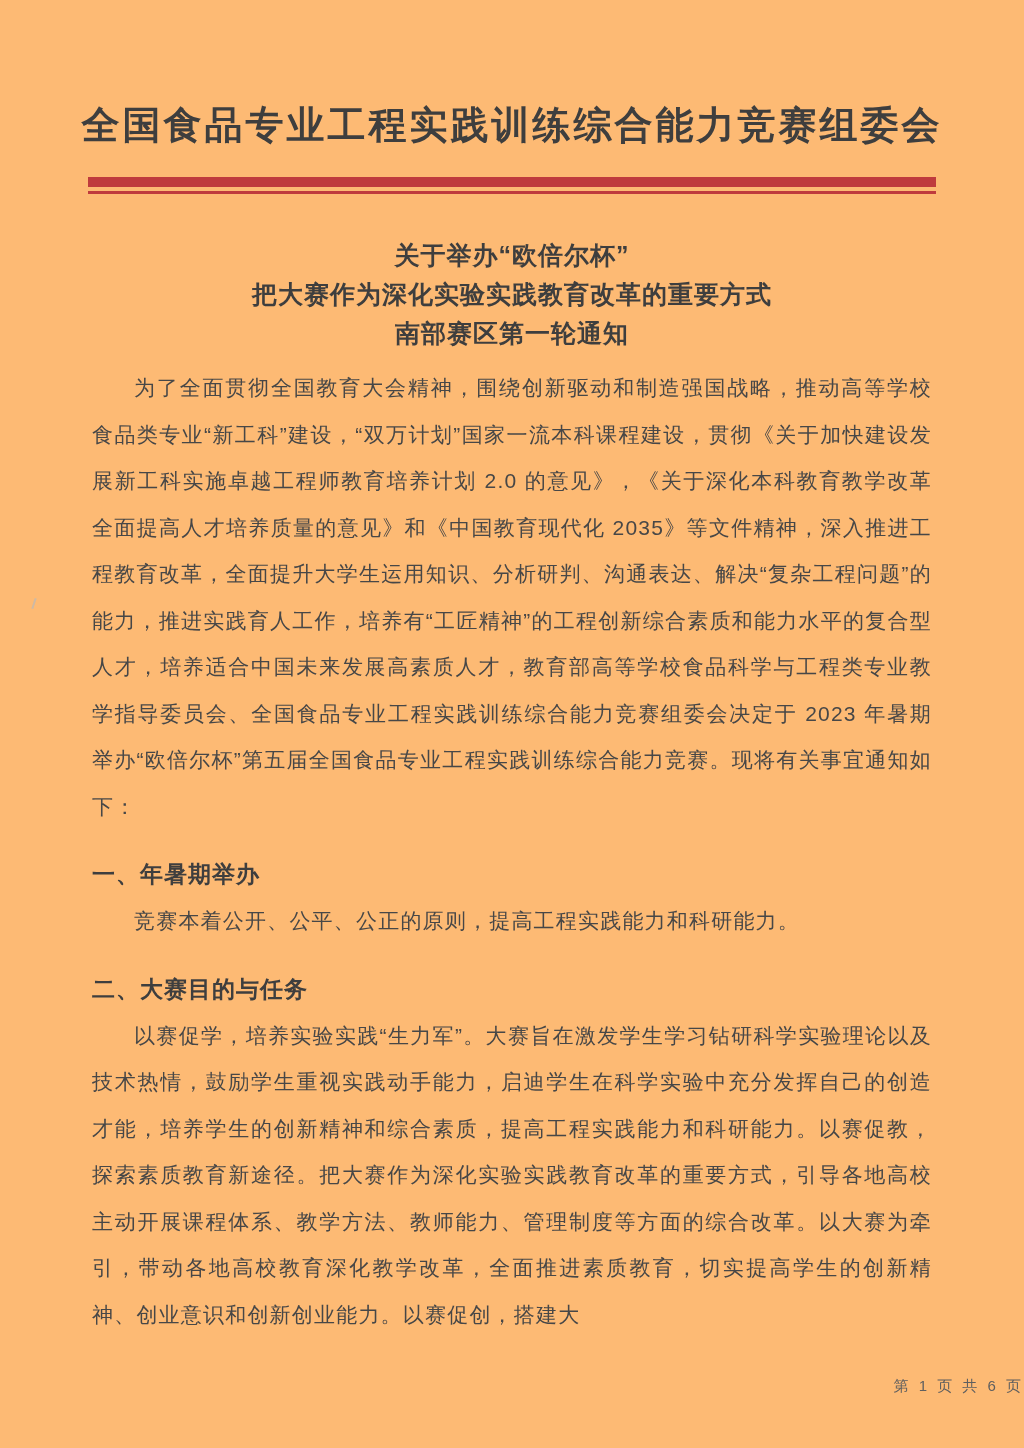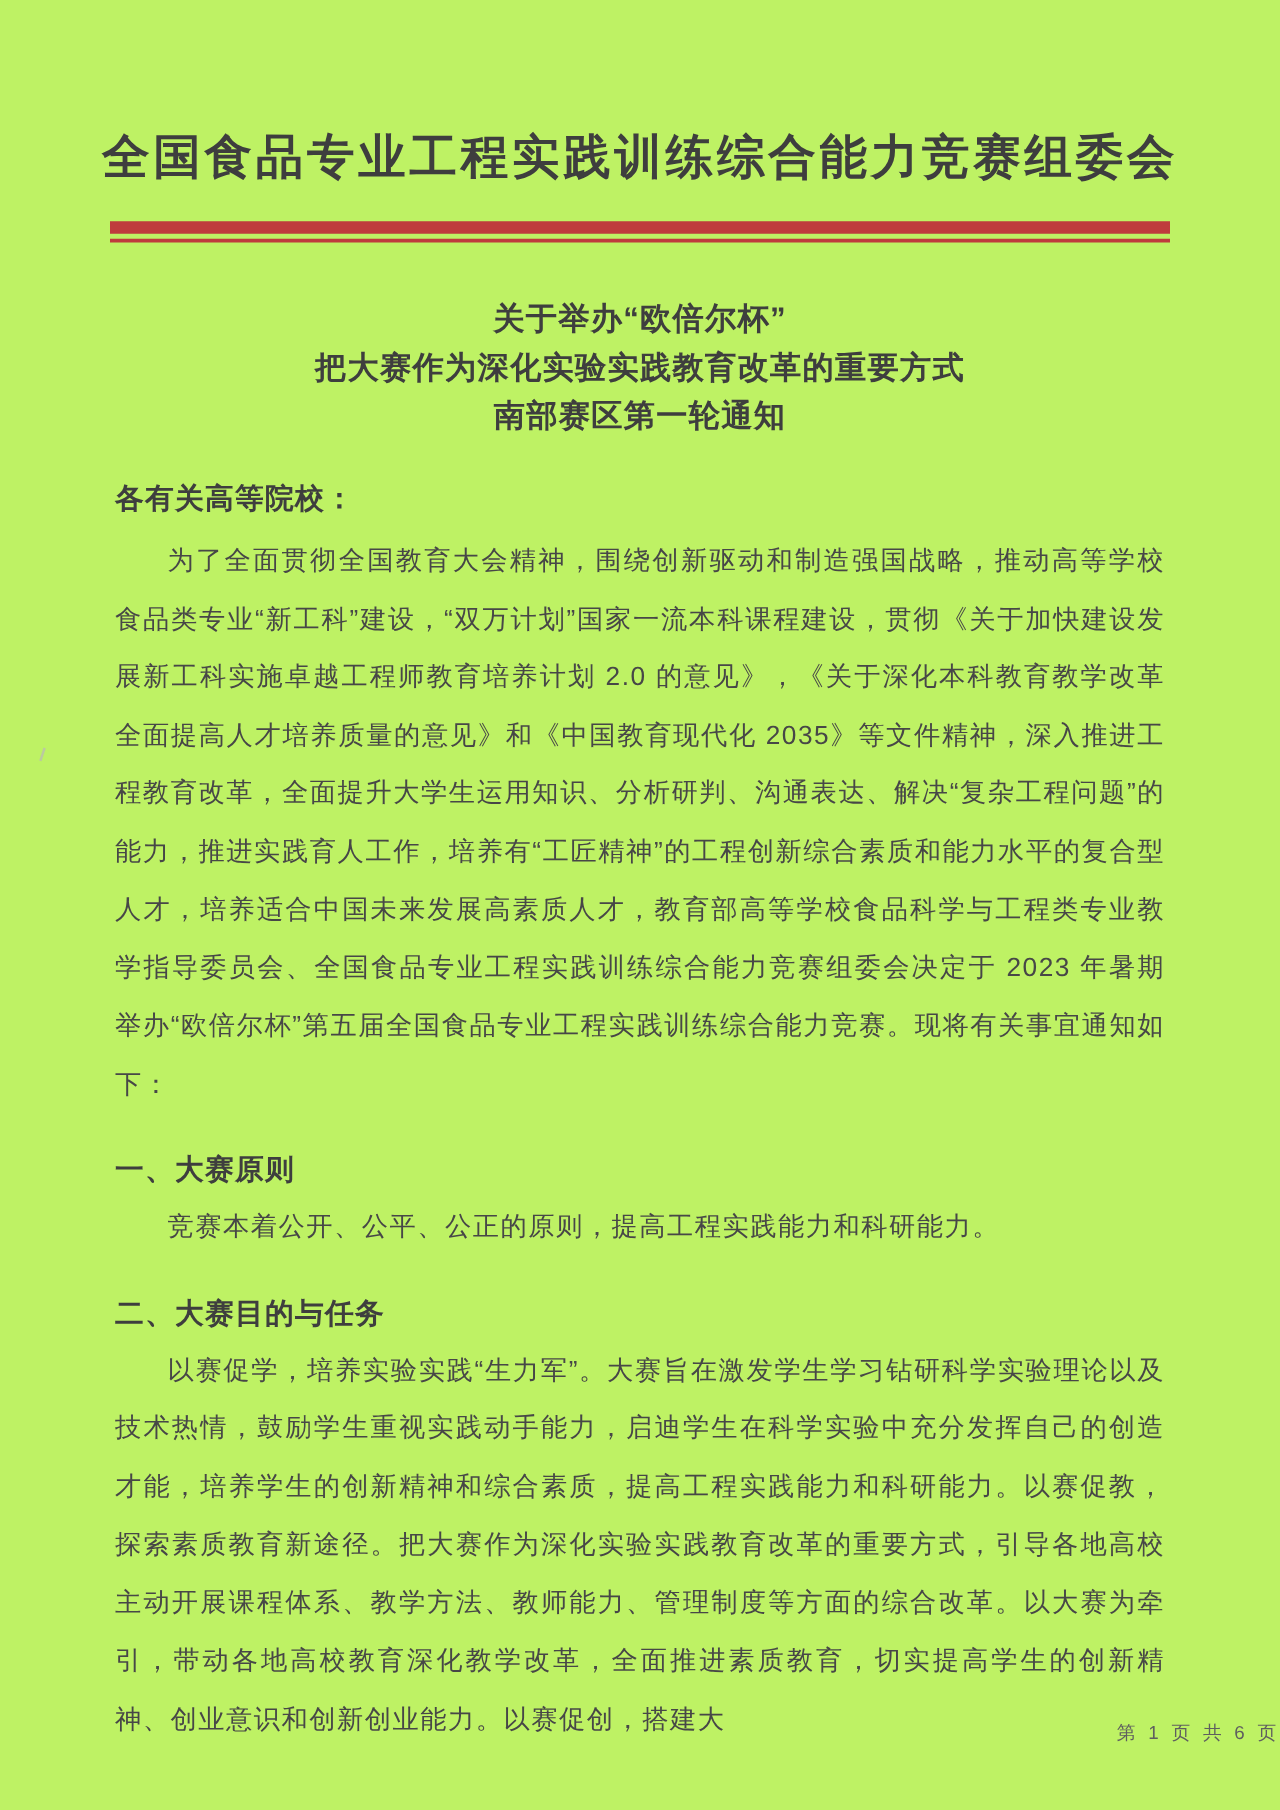--- a/index.html
+++ b/index.html
@@ -2,21 +2,21 @@
 <html><head>
 <meta charset="utf-8">
 <style>
   * { margin: 0; padding: 0; box-sizing: border-box; }
   html, body { background: #e8e8e8; }
   .page {
     position: relative;
     width: 1024px;
     height: 1448px;
     margin: 0 auto;
-    background: #bef264;
+    background: #fdba74;
     overflow: hidden;
     font-family: "Liberation Sans", sans-serif;
     color: #434343;
   }
   .letterhead {
     margin-top: 100px;
     text-align: center;
     font-size: 38px;
     font-weight: 700;
     letter-spacing: 3px;
@@ -97,25 +97,24 @@
   </div>
 
   <div class="doc-title">
     <div>关于举办“欧倍尔杯”</div>
     <div>把大赛作为深化实验实践教育改革的重要方式</div>
     <div>南部赛区第一轮通知</div>
   </div>
 
   <div class="content">
 
-    <div class="salutation">各有关高等院校：</div>
 
     <p class="para">为了全面贯彻全国教育大会精神，围绕创新驱动和制造强国战略，推动高等学校食品类专业“新工科”建设，“双万计划”国家一流本科课程建设，贯彻《关于加快建设发展新工科实施卓越工程师教育培养计划 2.0 的意见》，《关于深化本科教育教学改革全面提高人才培养质量的意见》和《中国教育现代化 2035》等文件精神，深入推进工程教育改革，全面提升大学生运用知识、分析研判、沟通表达、解决“复杂工程问题”的能力，推进实践育人工作，培养有“工匠精神”的工程创新综合素质和能力水平的复合型人才，培养适合中国未来发展高素质人才，教育部高等学校食品科学与工程类专业教学指导委员会、全国食品专业工程实践训练综合能力竞赛组委会决定于 2023 年暑期举办“欧倍尔杯”第五届全国食品专业工程实践训练综合能力竞赛。现将有关事宜通知如下：</p>
 
-    <div class="section-heading">一、大赛原则</div>
+    <div class="section-heading">一、年暑期举办</div>
     <p class="para section-body">竞赛本着公开、公平、公正的原则，提高工程实践能力和科研能力。</p>
 
     <div class="section-heading">二、大赛目的与任务</div>
     <p class="para section-body">以赛促学，培养实验实践“生力军”。大赛旨在激发学生学习钻研科学实验理论以及技术热情，鼓励学生重视实践动手能力，启迪学生在科学实验中充分发挥自己的创造才能，培养学生的创新精神和综合素质，提高工程实践能力和科研能力。以赛促教，探索素质教育新途径。把大赛作为深化实验实践教育改革的重要方式，引导各地高校主动开展课程体系、教学方法、教师能力、管理制度等方面的综合改革。以大赛为牵引，带动各地高校教育深化教学改革，全面推进素质教育，切实提高学生的创新精神、创业意识和创新创业能力。以赛促创，搭建大</p>
 
   </div>
 
   <div class="footer">第 1 页 共 6 页</div>
 
 </div>

